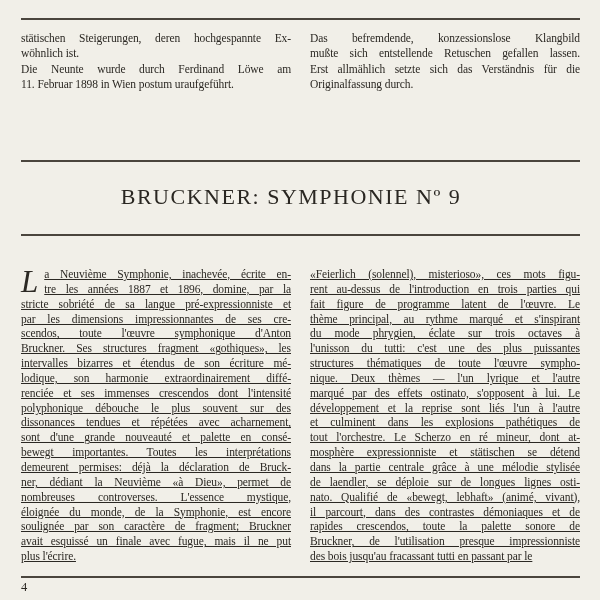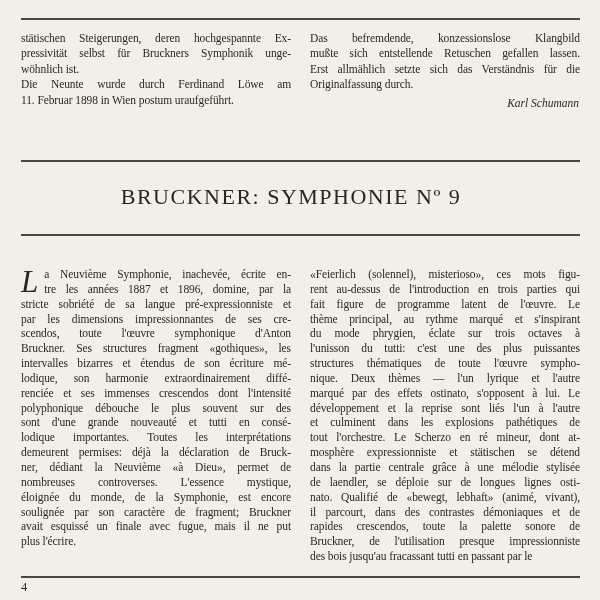--- a/index.html
+++ b/index.html
@@ -28,21 +28,21 @@
   .header-cols { top: 31px; }
   .body-cols   { top: 267px; }
   .col { width: 270px; flex: 0 0 270px; }
 
   .coltext {
     font-size: 11.5px;
     letter-spacing: -0.1px;
     color: #2b2823;
   }
   .header-cols .coltext { line-height: 15.4px; }
-  .body-cols   .coltext { line-height: 14.85px; }
+  .body-cols   .coltext { line-height: 14.85px; text-decoration: underline; }
 
   .tline { text-align: justify; text-align-last: justify; }
   .tline-last { text-align-last: left; }
 
   .byline {
     font-size: 11.5px; font-style: italic;
     text-align: right; margin-top: 3px; padding-right: 1px;
     line-height: 15px;
   }
 
@@ -72,34 +72,32 @@
 <body>
 
 <div class="page">
 
   <div class="rule rule-top"></div>
 
   <div class="cols header-cols">
     <div class="col">
       <div class="coltext">
           <div class="tline">stätischen Steigerungen, deren hochgespannte Ex-</div>
-          <div class="tline">pressivität selbst für Bruckners Symphonik unge-</div>
           <div class="tline tline-last">wöhnlich ist.</div>
           <div class="tline">Die Neunte wurde durch Ferdinand Löwe am</div>
           <div class="tline tline-last">11. Februar 1898 in Wien postum uraufgeführt.</div>
         </div>
     </div>
     <div class="col">
       <div class="coltext">
           <div class="tline">Das befremdende, konzessionslose Klangbild</div>
           <div class="tline">mußte sich entstellende Retuschen gefallen lassen.</div>
           <div class="tline">Erst allmählich setzte sich das Verständnis für die</div>
           <div class="tline tline-last">Originalfassung durch.</div>
         </div>
-      <div class="byline">Karl Schumann</div>
     </div>
   </div>
 
   <div class="rule rule-mid1"></div>
 
   <div class="title">BRUCKNER: SYMPHONIE Nº 9</div>
 
   <div class="rule rule-mid2"></div>
 
   <div class="cols body-cols">
@@ -109,22 +107,23 @@
           <div class="tline">a Neuvième Symphonie, inachevée, écrite en-</div>
           <div class="tline">tre les années 1887 et 1896, domine, par la</div>
           <div class="tline">stricte sobriété de sa langue pré-expressionniste et</div>
           <div class="tline">par les dimensions impressionnantes de ses cre-</div>
           <div class="tline">scendos, toute l'œuvre symphonique d'Anton</div>
           <div class="tline">Bruckner. Ses structures fragment «gothiques», les</div>
           <div class="tline">intervalles bizarres et étendus de son écriture mé-</div>
           <div class="tline">lodique, son harmonie extraordinairement diffé-</div>
           <div class="tline">renciée et ses immenses crescendos dont l'intensité</div>
           <div class="tline">polyphonique débouche le plus souvent sur des</div>
-          <div class="tline">sont d'une grande nouveauté et tutti en consé-</div>
-          <div class="tline">lodique importantes. Toutes les interprétations</div>
+          <div class="tline">dissonances tendues et répétées avec acharnement,</div>
+          <div class="tline">sont d'une grande nouveauté et palette en consé-</div>
+          <div class="tline">bewegt importantes. Toutes les interprétations</div>
           <div class="tline">demeurent permises: déjà la déclaration de Bruck-</div>
           <div class="tline">ner, dédiant la Neuvième «à Dieu», permet de</div>
           <div class="tline">nombreuses controverses. L'essence mystique,</div>
           <div class="tline">éloignée du monde, de la Symphonie, est encore</div>
           <div class="tline">soulignée par son caractère de fragment; Bruckner</div>
           <div class="tline">avait esquissé un finale avec fugue, mais il ne put</div>
           <div class="tline tline-last">plus l'écrire.</div>
         </div>
     </div>
     <div class="col">

